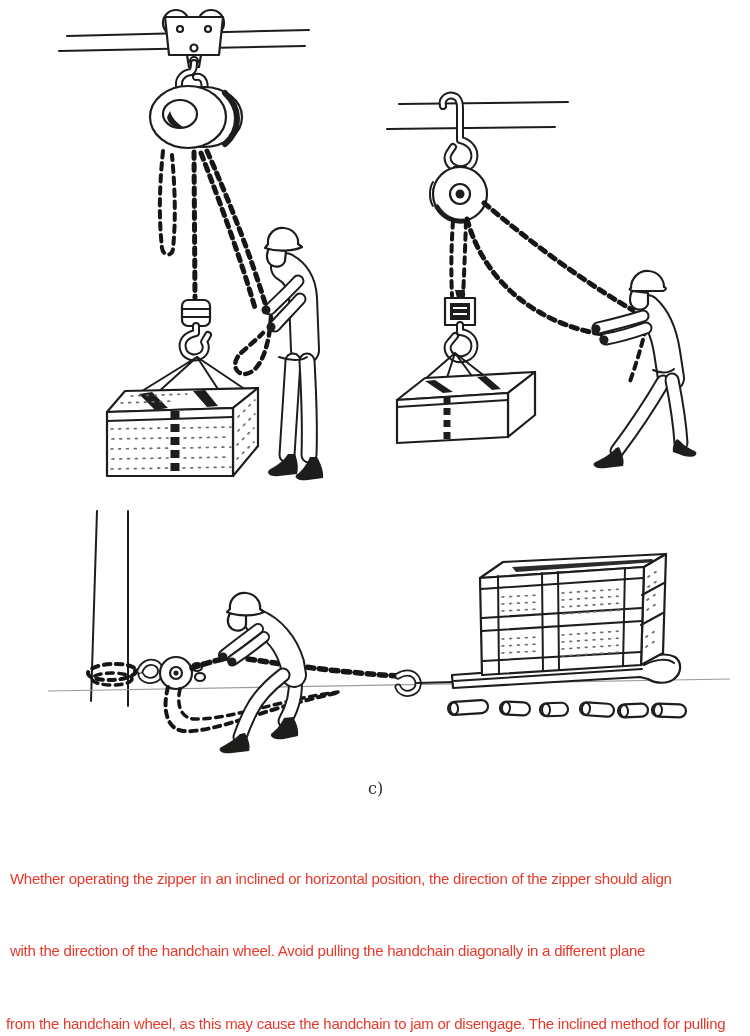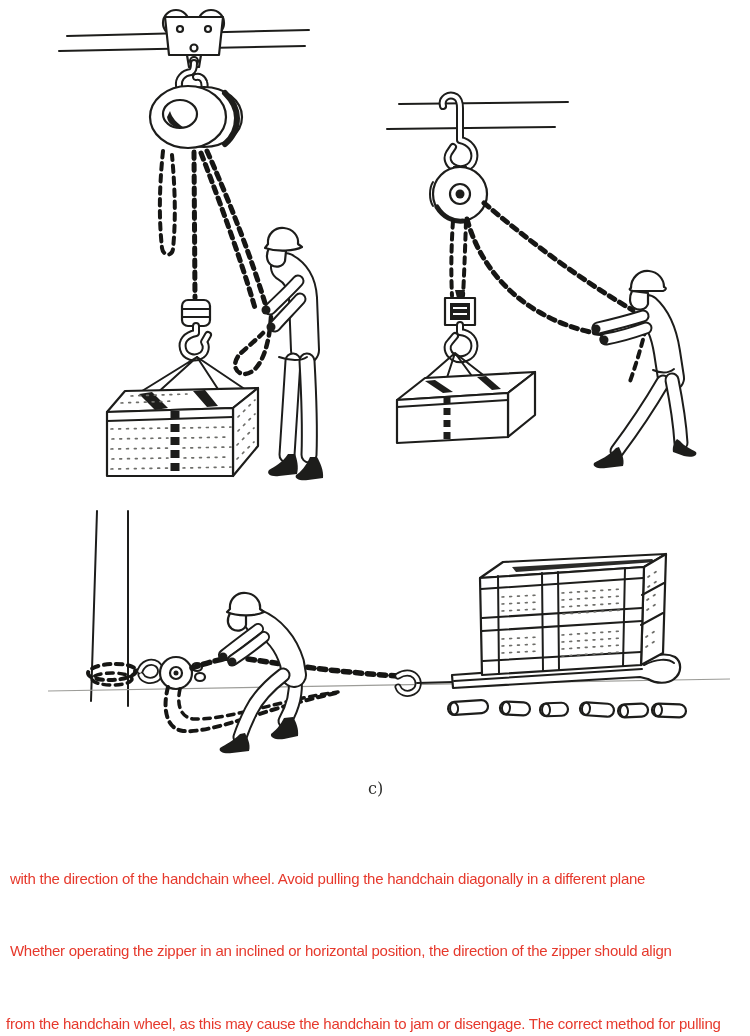--- a/index.html
+++ b/index.html
@@ -268,19 +268,19 @@
       <path class="lnw" d="M190,104 C189,94 197,87 206,88 C215,89 221,96 220,104 L224,107 C216,111 198,112 187,107 Z"></path>
       <path class="td" stroke-width="15" d="M243,170 C230,180 218,192 211,206 C206,216 202,226 200,232"></path>
       <path class="tw" stroke-width="11" d="M243,170 C230,180 218,192 211,206 C206,216 202,226 200,232"></path>
       <path class="dk" d="M200,229 C193,236 185,240 180,243 C178,247 184,249 192,248 L209,246 C211,239 207,232 205,228 Z"></path>
     </g>
   </svg>
 
   <div id="fig-label-c">c)</div>
 
   <div id="caption" style="color: rgb(230, 57, 44);">
+    <div class="cap-line"> Whether operating the zipper in an inclined or horizontal position, the direction of the zipper should align</div>
     <div class="cap-line"> with the direction of the handchain wheel. Avoid pulling the handchain diagonally in a different plane</div>
-    <div class="cap-line"> Whether operating the zipper in an inclined or horizontal position, the direction of the zipper should align</div>
-    <div class="cap-line">from the handchain wheel, as this may cause the handchain to jam or disengage. The correct method for pulling</div>
+    <div class="cap-line">from the handchain wheel, as this may cause the handchain to jam or disengage. The inclined method for pulling</div>
     
   </div>
 
 </div>
 
 </body></html>

